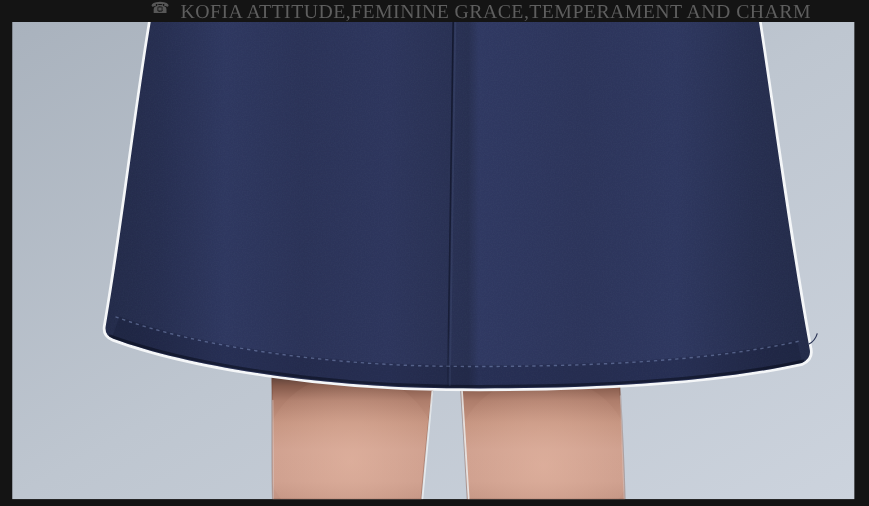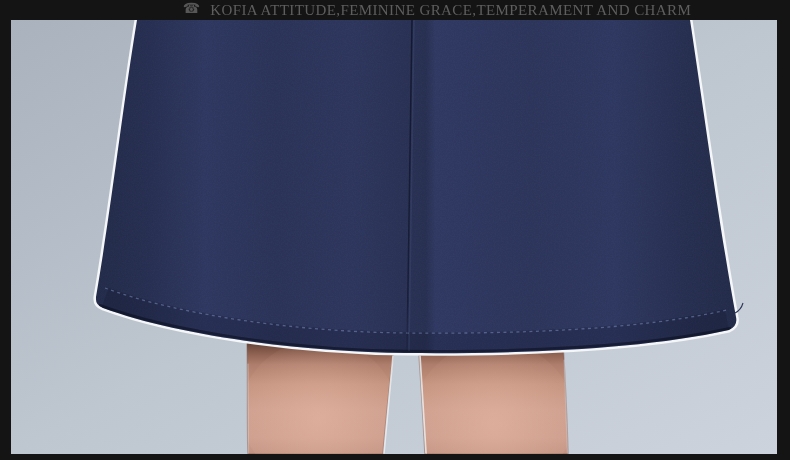--- a/index.html
+++ b/index.html
@@ -3,21 +3,21 @@
 <meta charset="utf-8">
 <style>
   html,body{margin:0;padding:0;background:#131313;}
   body{width:790px;height:460px;overflow:hidden;}
   .stage{position:relative;width:790px;height:460px;background:#141414;
          font-family:"Liberation Serif","DejaVu Serif",serif;}
   .topbar{position:absolute;top:0;left:0;width:790px;height:20px;background:#141414;
           display:flex;align-items:center;justify-content:center;}
   .topbar-inner{display:flex;align-items:center;gap:10px;transform:translateX(42px);}
   .phone-icon{color:#575757;font-size:14px;line-height:1;position:relative;top:-1px;}
-  .slogan{color:#5e5e5e;font-size:15px;letter-spacing:0.4px;white-space:nowrap;
+  .slogan{color:#5e5e5e;font-size:18px;letter-spacing:0.4px;white-space:nowrap;
           font-family:"Liberation Serif","DejaVu Serif",serif;}
   .photo{position:absolute;left:11px;top:20px;width:766px;height:434px;overflow:hidden;}
   .photo svg{display:block;}
 </style>
 </head>
 <body>
 
 <div class="stage">
 
   <div class="topbar">

